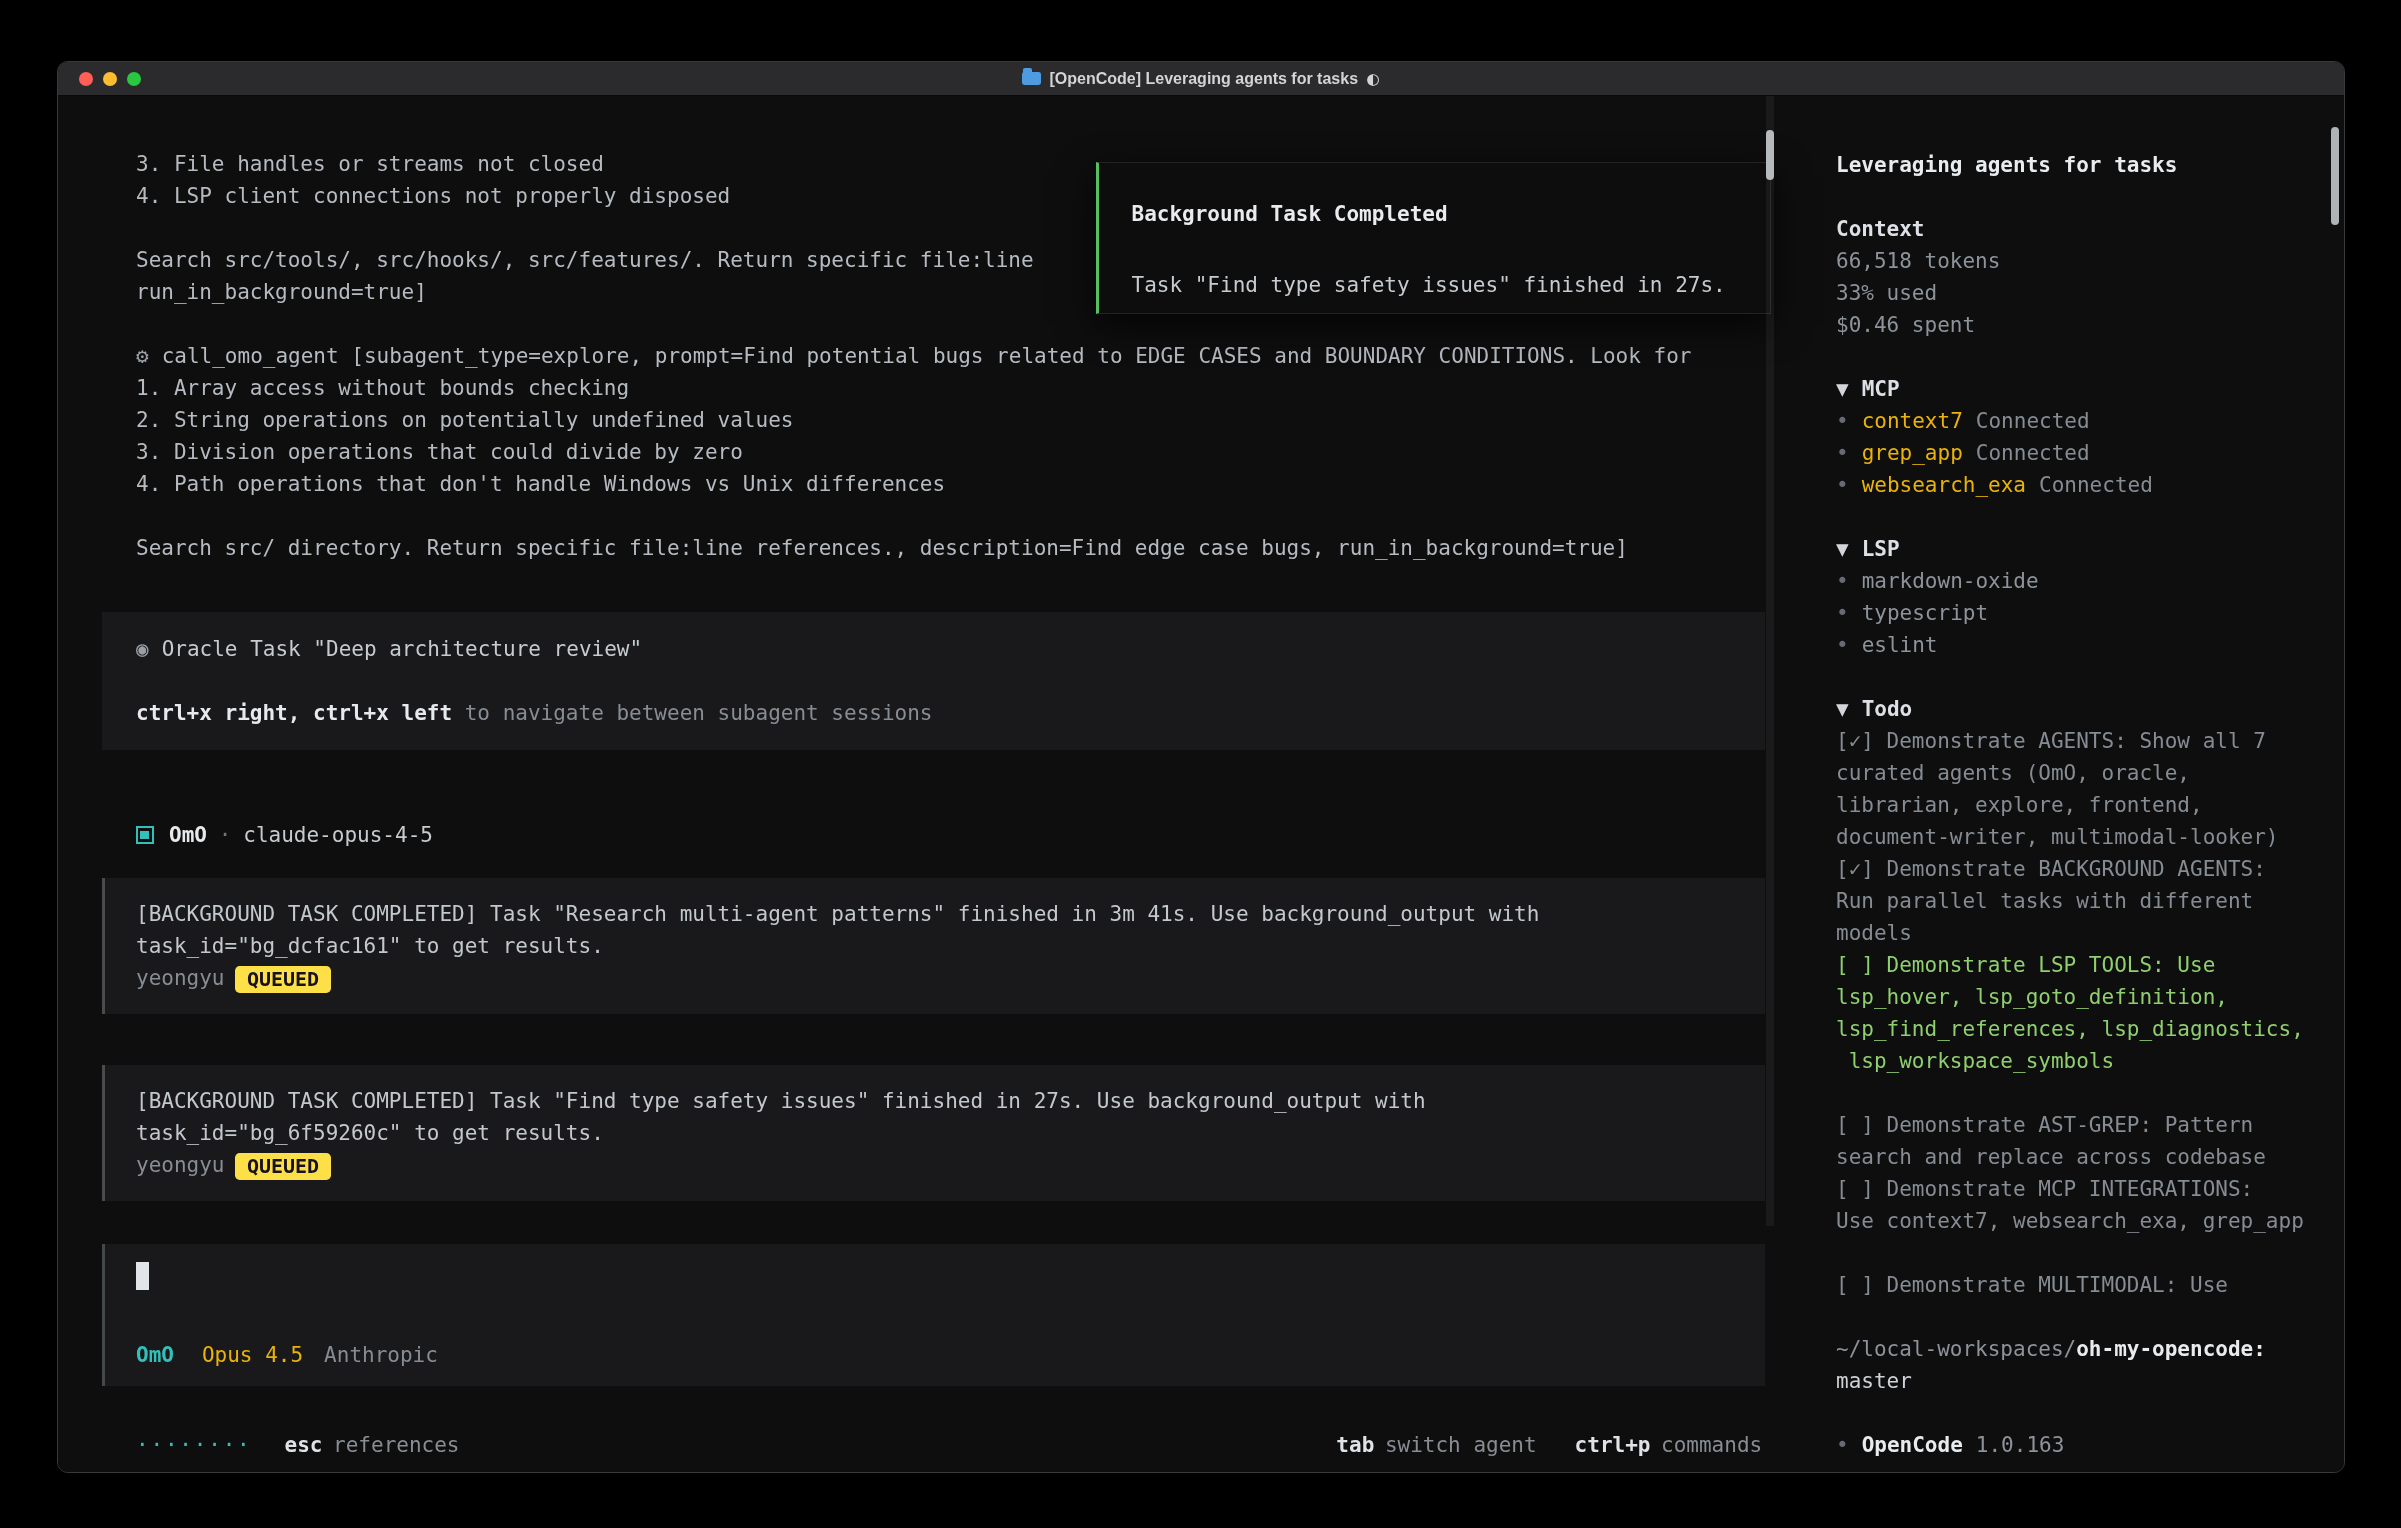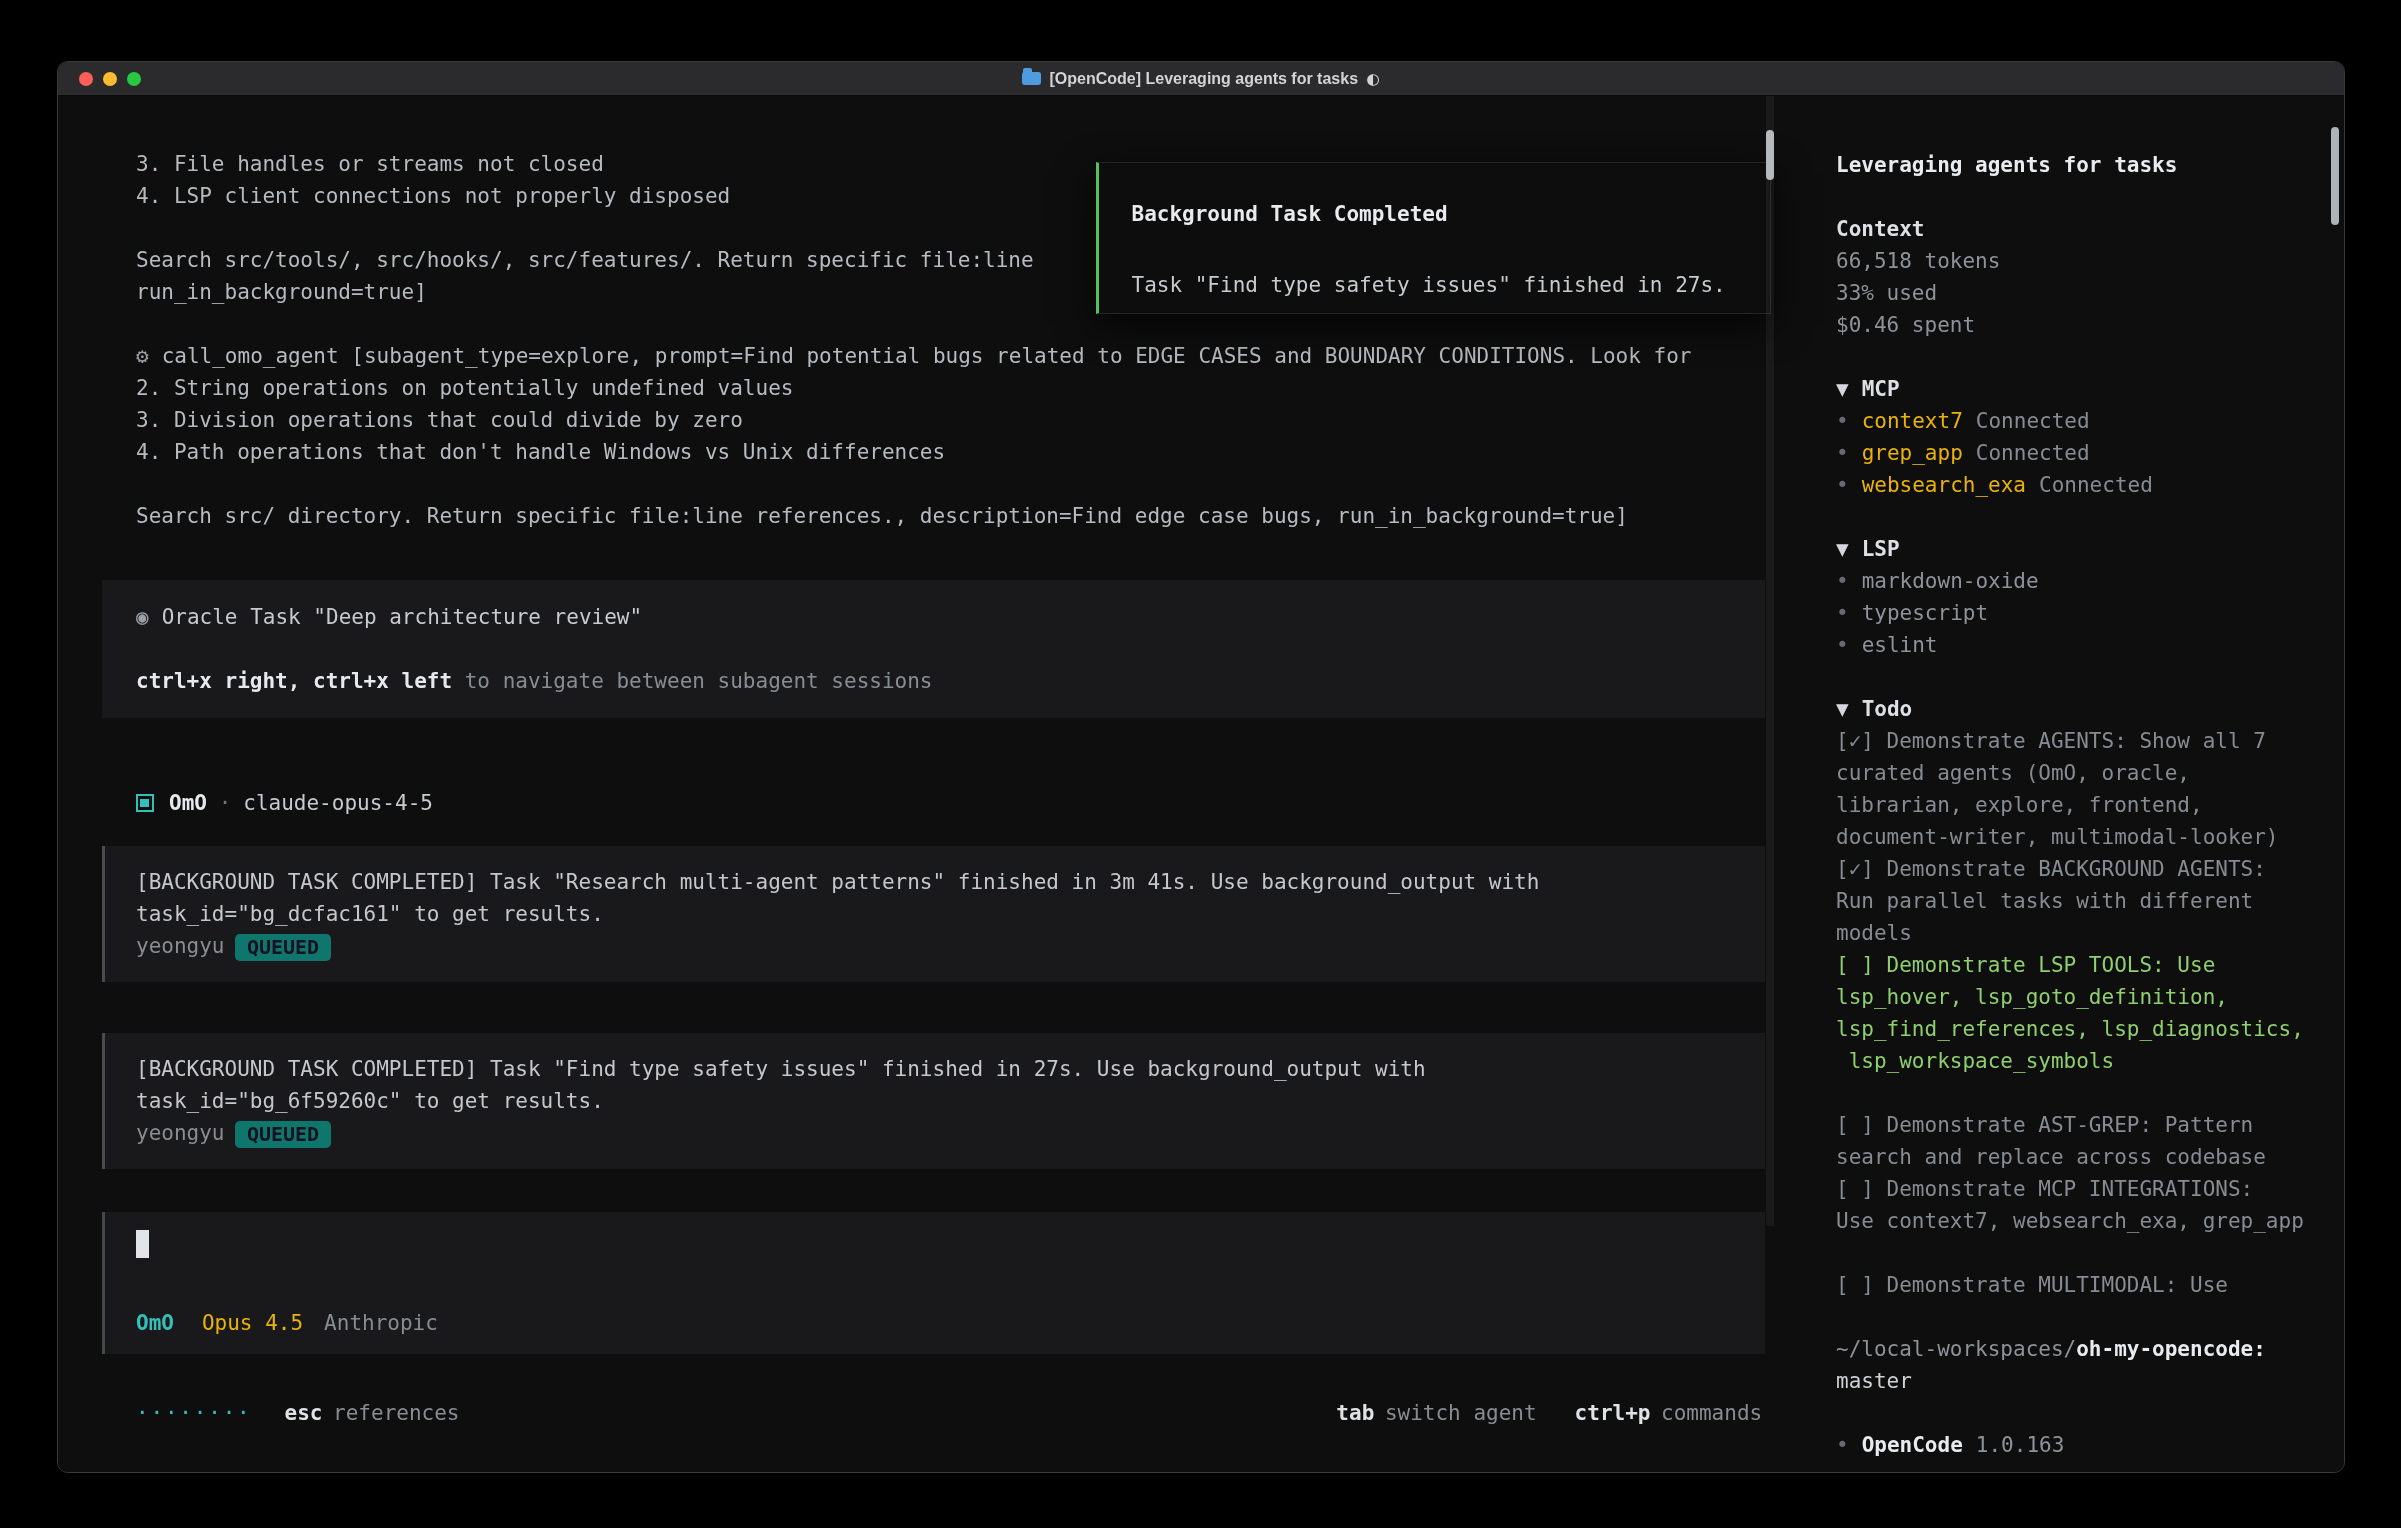--- a/index.html
+++ b/index.html
@@ -49,21 +49,21 @@
 
   .agent-header { margin-left:78px; height:32px; display:flex; align-items:center; }
   .agent-glyph { width:17.7px; height:17.7px; border:2.4px solid #33c0ba; position:relative; margin-right:15.4px; flex-shrink:0; }
   .agent-glyph::before { content:""; position:absolute; inset:2.4px; background:#33c0ba; }
   .agent-name { color:#e7eaed; font-weight:700; }
   .agent-sep { color:#6f757c; margin:0 11.8px; }
   .agent-model { color:#c6cbd0; }
 
   .msg-box { border-left:3.5px solid #4b4b4e; padding:20px 23.6px 20px 31px; color:#c3c8cd; }
   .badge {
-    display:inline-block; background:#0f766e; color:#181220; font-weight:700;
+    display:inline-block; background:#fde047; color:#181220; font-weight:700;
     font-size:20px; line-height:27px; height:27px; padding:0 11.8px;
     border-radius:4.7px; margin-left:10.6px; vertical-align:middle;
   }
 
   .input-box {
     border-left:3.5px solid #45484b; height:142px; padding:15.4px 23.6px 15.4px 31px;
     display:flex; flex-direction:column; justify-content:space-between;
   }
   .cursor { display:block; width:13px; height:28px; background:#e2e5e8; margin-top:2.4px; }
   .input-meta { height:32px; white-space:pre; }
@@ -139,20 +139,21 @@
 
     <div class="main">
 
       <div class="tline">3. File handles or streams not closed</div>
       <div class="tline">4. LSP client connections not properly disposed</div>
       <div class="tline"></div>
       <div class="tline">Search src/tools/, src/hooks/, src/features/. Return specific file:line</div>
       <div class="tline">run_in_background=true]</div>
       <div class="tline"></div>
       <div class="tline"><span class="gear">⚙</span><span>call_omo_agent [subagent_type=explore, prompt=Find potential bugs related to EDGE CASES and BOUNDARY CONDITIONS. Look for</span></div>
+      <div class="tline">1. Array access without bounds checking</div>
       <div class="tline">2. String operations on potentially undefined values</div>
       <div class="tline">3. Division operations that could divide by zero</div>
       <div class="tline">4. Path operations that don't handle Windows vs Unix differences</div>
       <div class="tline"></div>
       <div class="tline">Search src/ directory. Return specific file:line references., description=Find edge case bugs, run_in_background=true]</div>
 
       <div class="g82"></div>
 
       <div class="box oracle-box">
         <div class="tline-in"><span class="oracle-icon">◉</span><span class="oracle-title">Oracle Task "Deep architecture review"</span></div>

